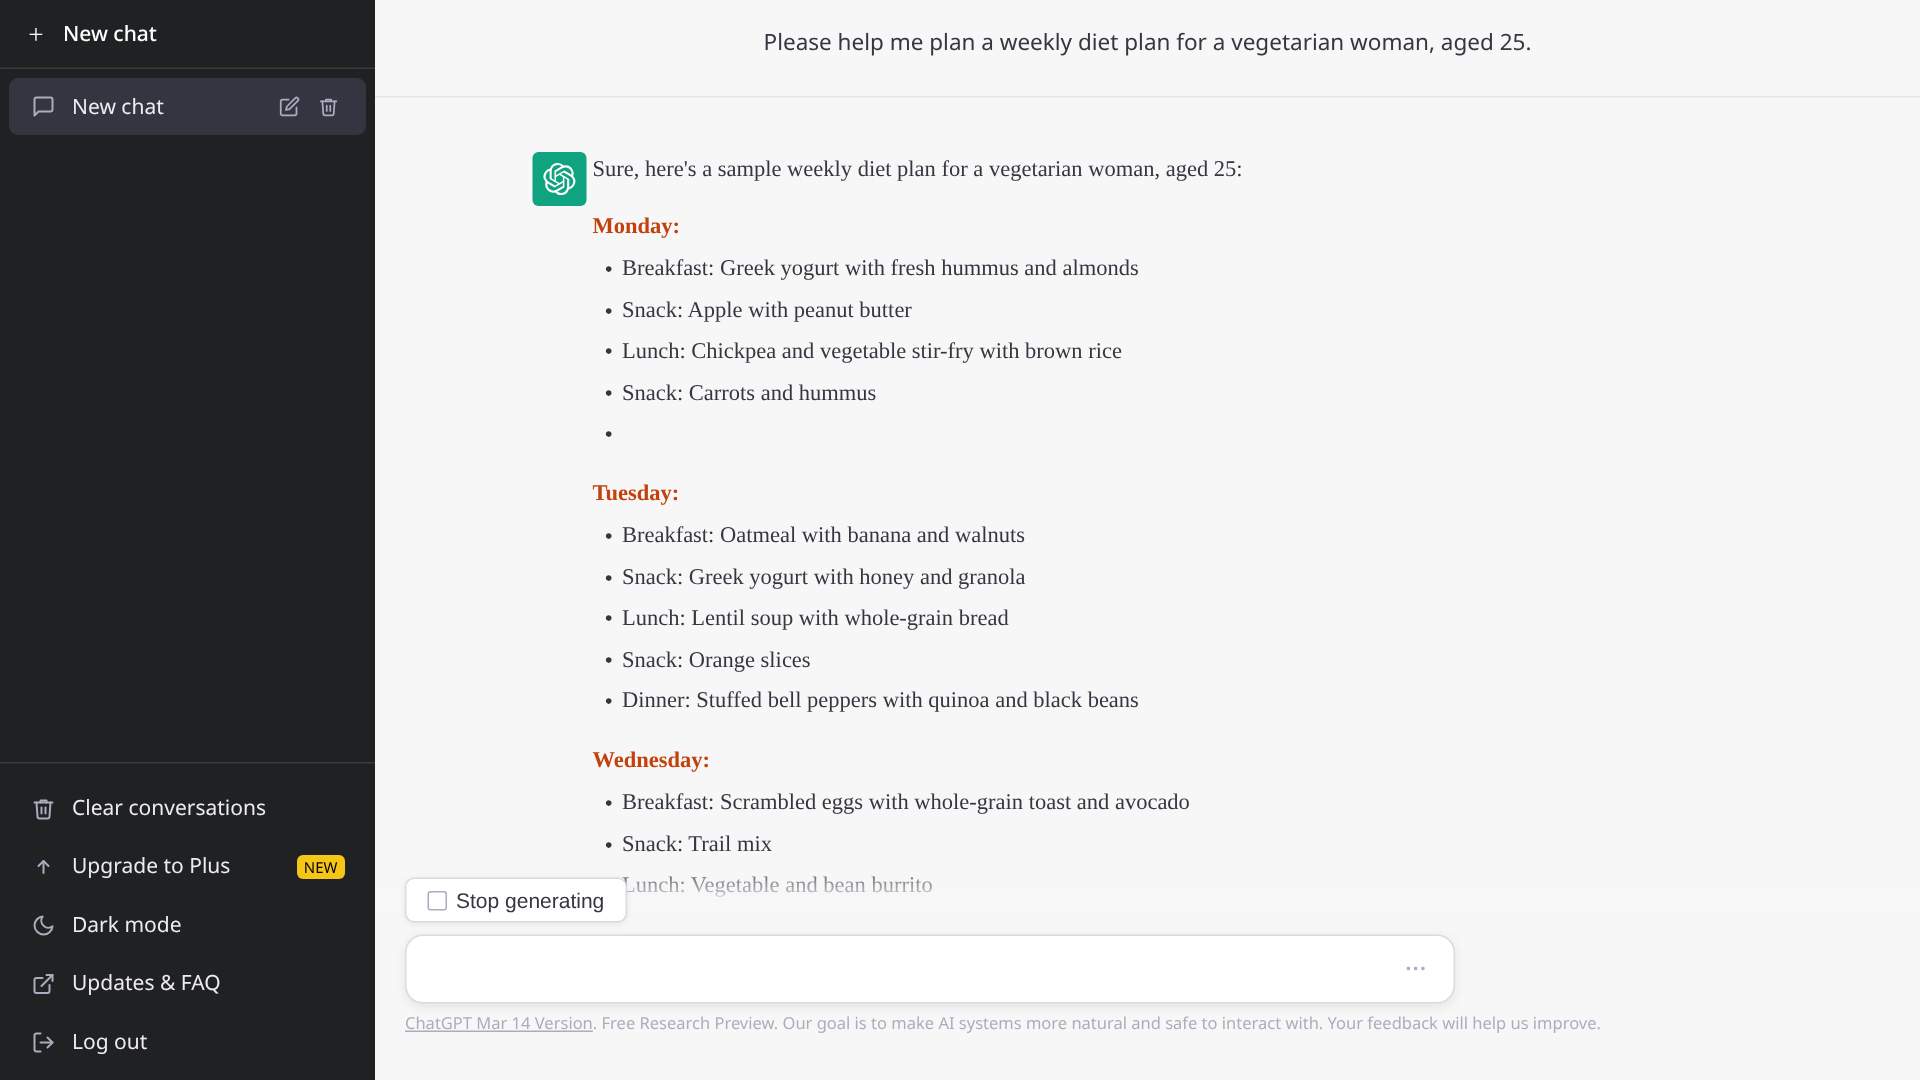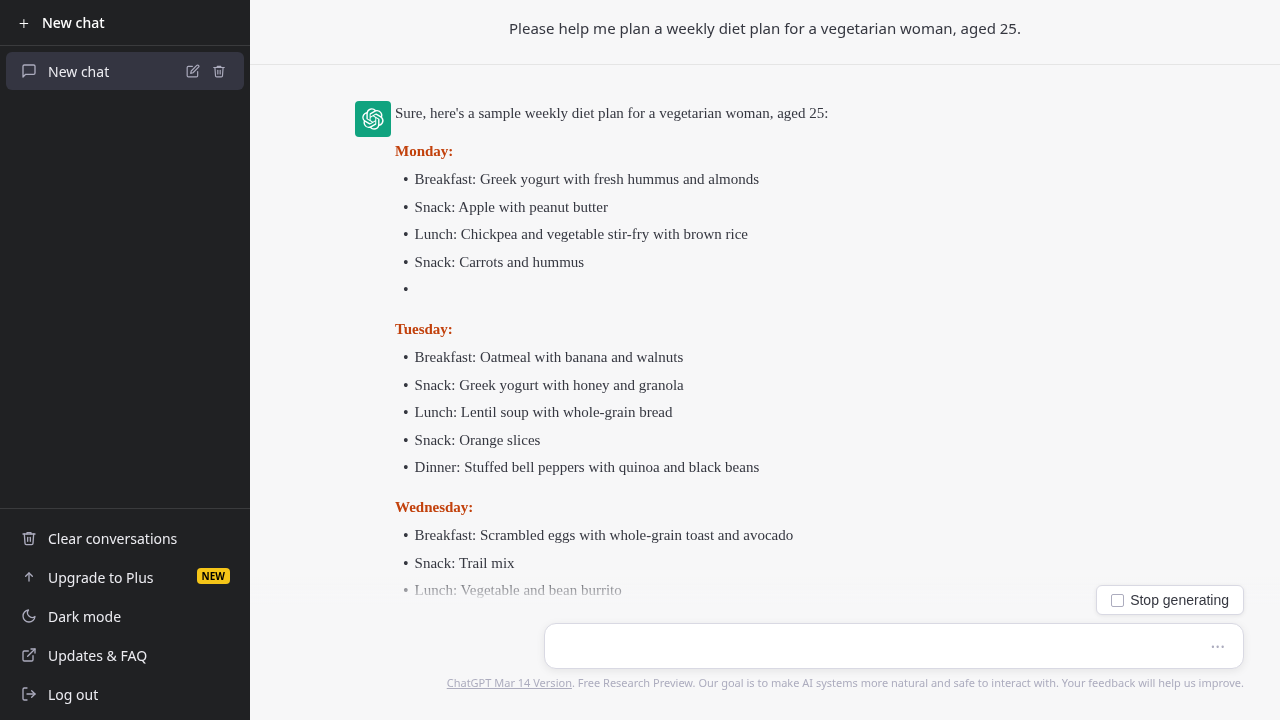--- a/index.html
+++ b/index.html
@@ -96,21 +96,21 @@
       border: none;
       border-top: 1px solid #3a3b3d;
       margin: 4px 0;
     }
 
     .sidebar-bottom {
       padding: 6px 0;
     }
     .sidebar-bottom-item {
       display: flex;
-      align-items: flex-start;
+      align-items: center;
       gap: 10px;
       padding: 10px 14px;
       cursor: pointer;
       font-size: 14px;
       color: #ececf1;
       border-radius: 6px;
       margin: 0 6px;
     }
     .sidebar-bottom-icon {
       width: 18px;
@@ -119,21 +119,21 @@
       display: flex;
       align-items: center;
       justify-content: center;
       flex-shrink: 0;
       font-size: 15px;
     }
     .new-badge {
       background: #f5c518;
       color: #000;
       font-size: 10px;
-      font-weight: 700;
+      font-weight: 400;
       padding: 1px 5px;
       border-radius: 4px;
       margin-left: auto;
     }
 
     
     #main {
       flex: 1;
       display: flex;
       flex-direction: column;
@@ -217,21 +217,21 @@
     
     #input-area {
       position: absolute;
       bottom: 0;
       left: 0;
       right: 0;
       padding: 10px 36px 30px 20px;
       background: linear-gradient(to top, #f7f7f8 80%, transparent);
       display: flex;
       flex-direction: column;
-      align-items: flex-end;
+      align-items: flex-start;
     }
     .input-box-wrap {
       width: 100%;
       max-width: 700px;
       background: #fff;
       border: 1px solid #d9d9e3;
       border-radius: 12px;
       display: flex;
       align-items: center;
       padding: 10px 14px;

